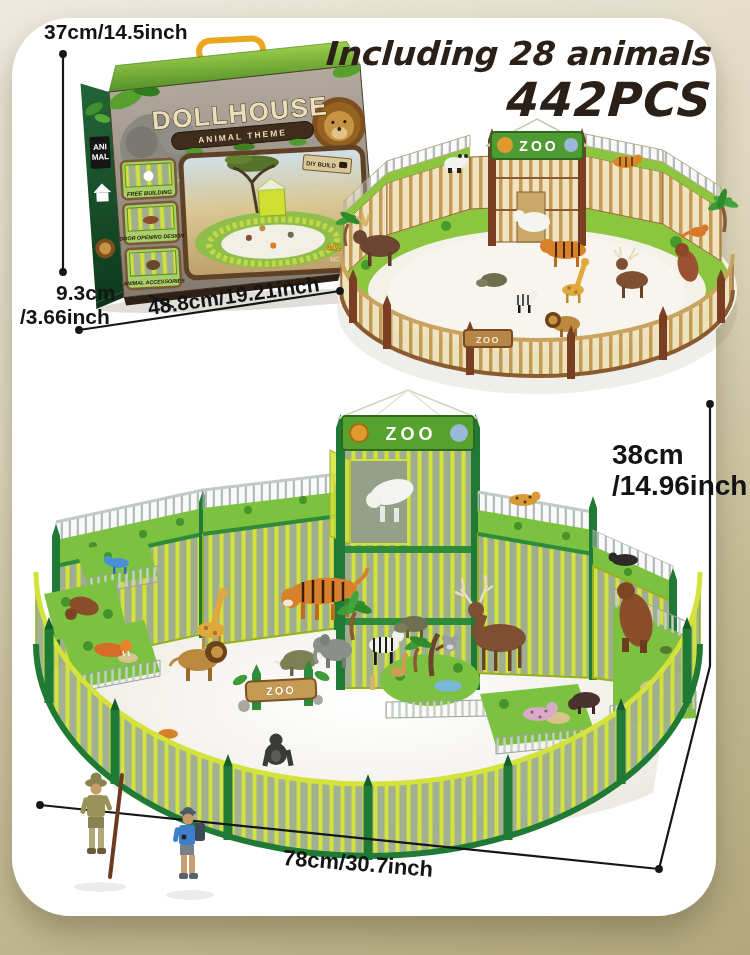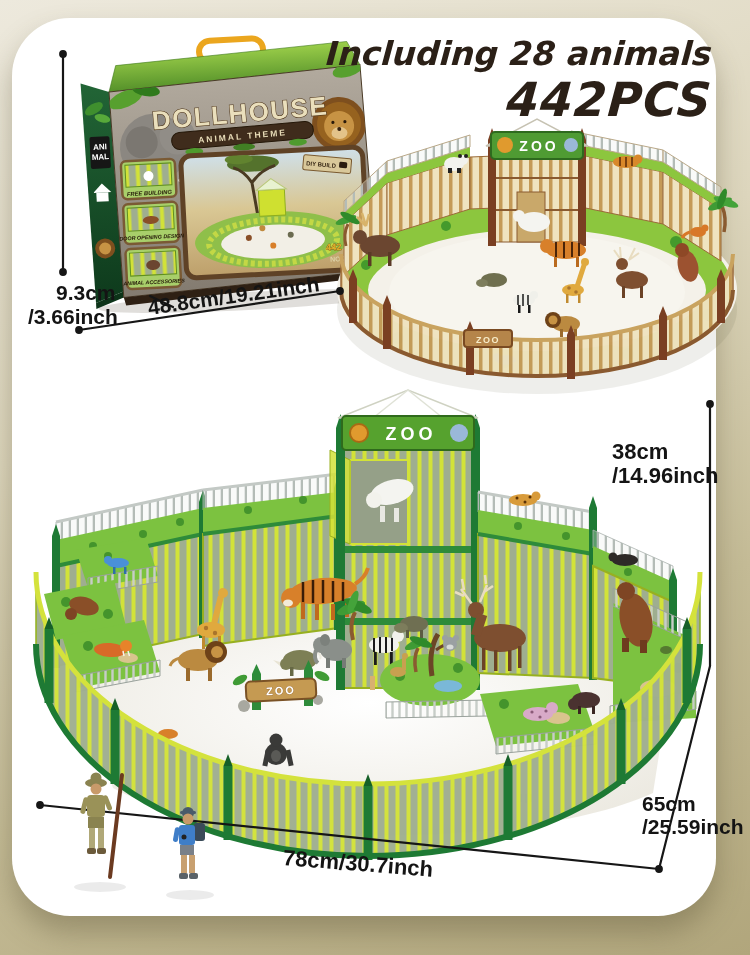--- a/index.html
+++ b/index.html
@@ -710,32 +710,29 @@
       <rect x="114" y="62" width="5" height="15" rx="2.5" fill="#3f7ec8" transform="rotate(10 116 69)"></rect>
       <circle cx="124" cy="72" r="2.5" fill="#222222"></circle>
       <rect x="120" y="80" width="14" height="10" fill="#7a8088"></rect>
       <rect x="121" y="90" width="6" height="18" fill="#c8a070"></rect>
         <rect x="129" y="90" width="6" height="18" fill="#c8a070"></rect>
       <rect x="119" y="108" width="9" height="6" rx="2" fill="#5a6268"></rect>
         <rect x="129" y="108" width="9" height="6" rx="2" fill="#5a6268"></rect>
     </g>
   </svg>
 
+  <div class="dim" style="left:44px;top:20px">37cm/14.5inch</div>
 
   <div class="headline" style="color:#2b2017">Including 28 animals</div>
   <div class="piececount" style="color:#2b2017">442PCS</div>
 
   <div class="dim" style="left:56px;top:281px">9.3cm</div>
-  <div class="dim" style="left:28px;top:305px">/3.66inch</div>
+  <div class="dim" style="left:20px;top:305px">/3.66inch</div>
   <div class="dim" style="left:148px;top:296px;transform:rotate(-8deg);transform-origin:left center">48.8cm/19.21inch</div>
 
-  <div class="dim" style="left:612px;top:440px;font-size:22px">
+  <div class="dim" style="left:612px;top:440px;font-size:28px">
     <div>38cm</div>
     <div>/14.96inch</div>
   </div>
 
-  <div class="dim" style="left:642px;top:792px">
-    <div>65cm</div>
-    <div>/25.59inch</div>
-  </div>
 
   <div class="dim" style="left:283px;top:846px;font-size:22px;transform:rotate(4.5deg);transform-origin:left center">78cm/30.7inch</div>
 </div>
 
 </body></html>

